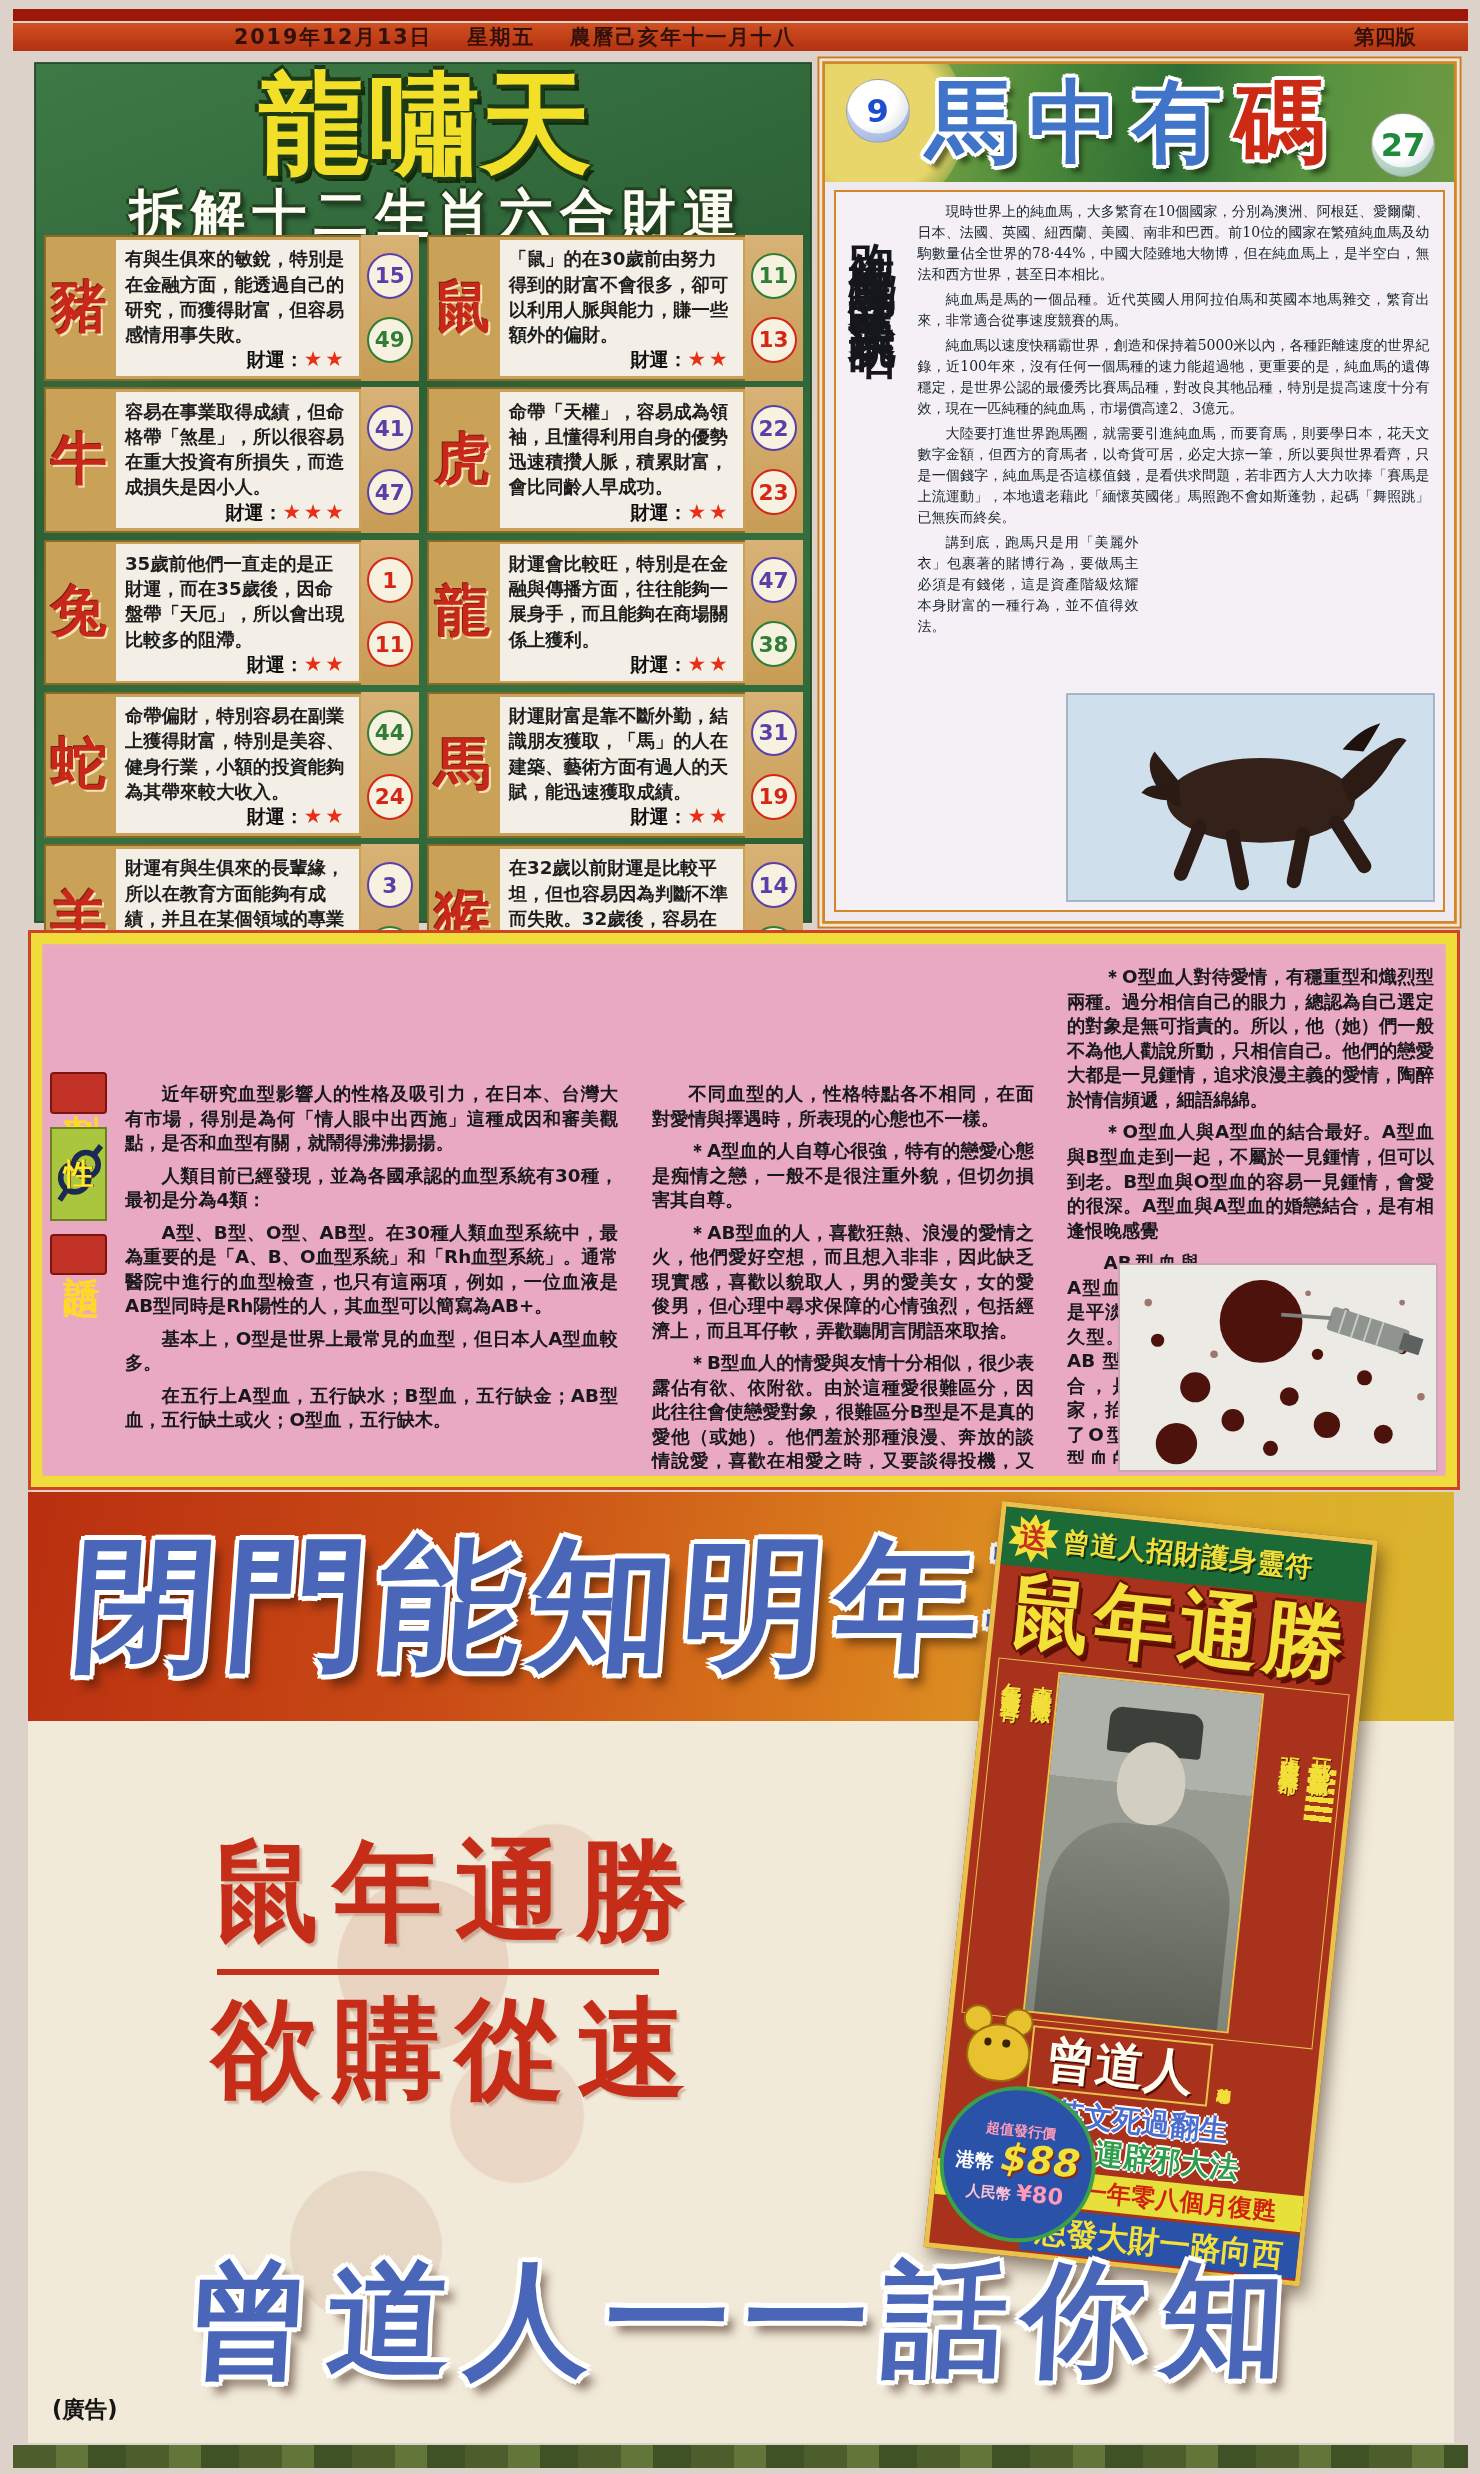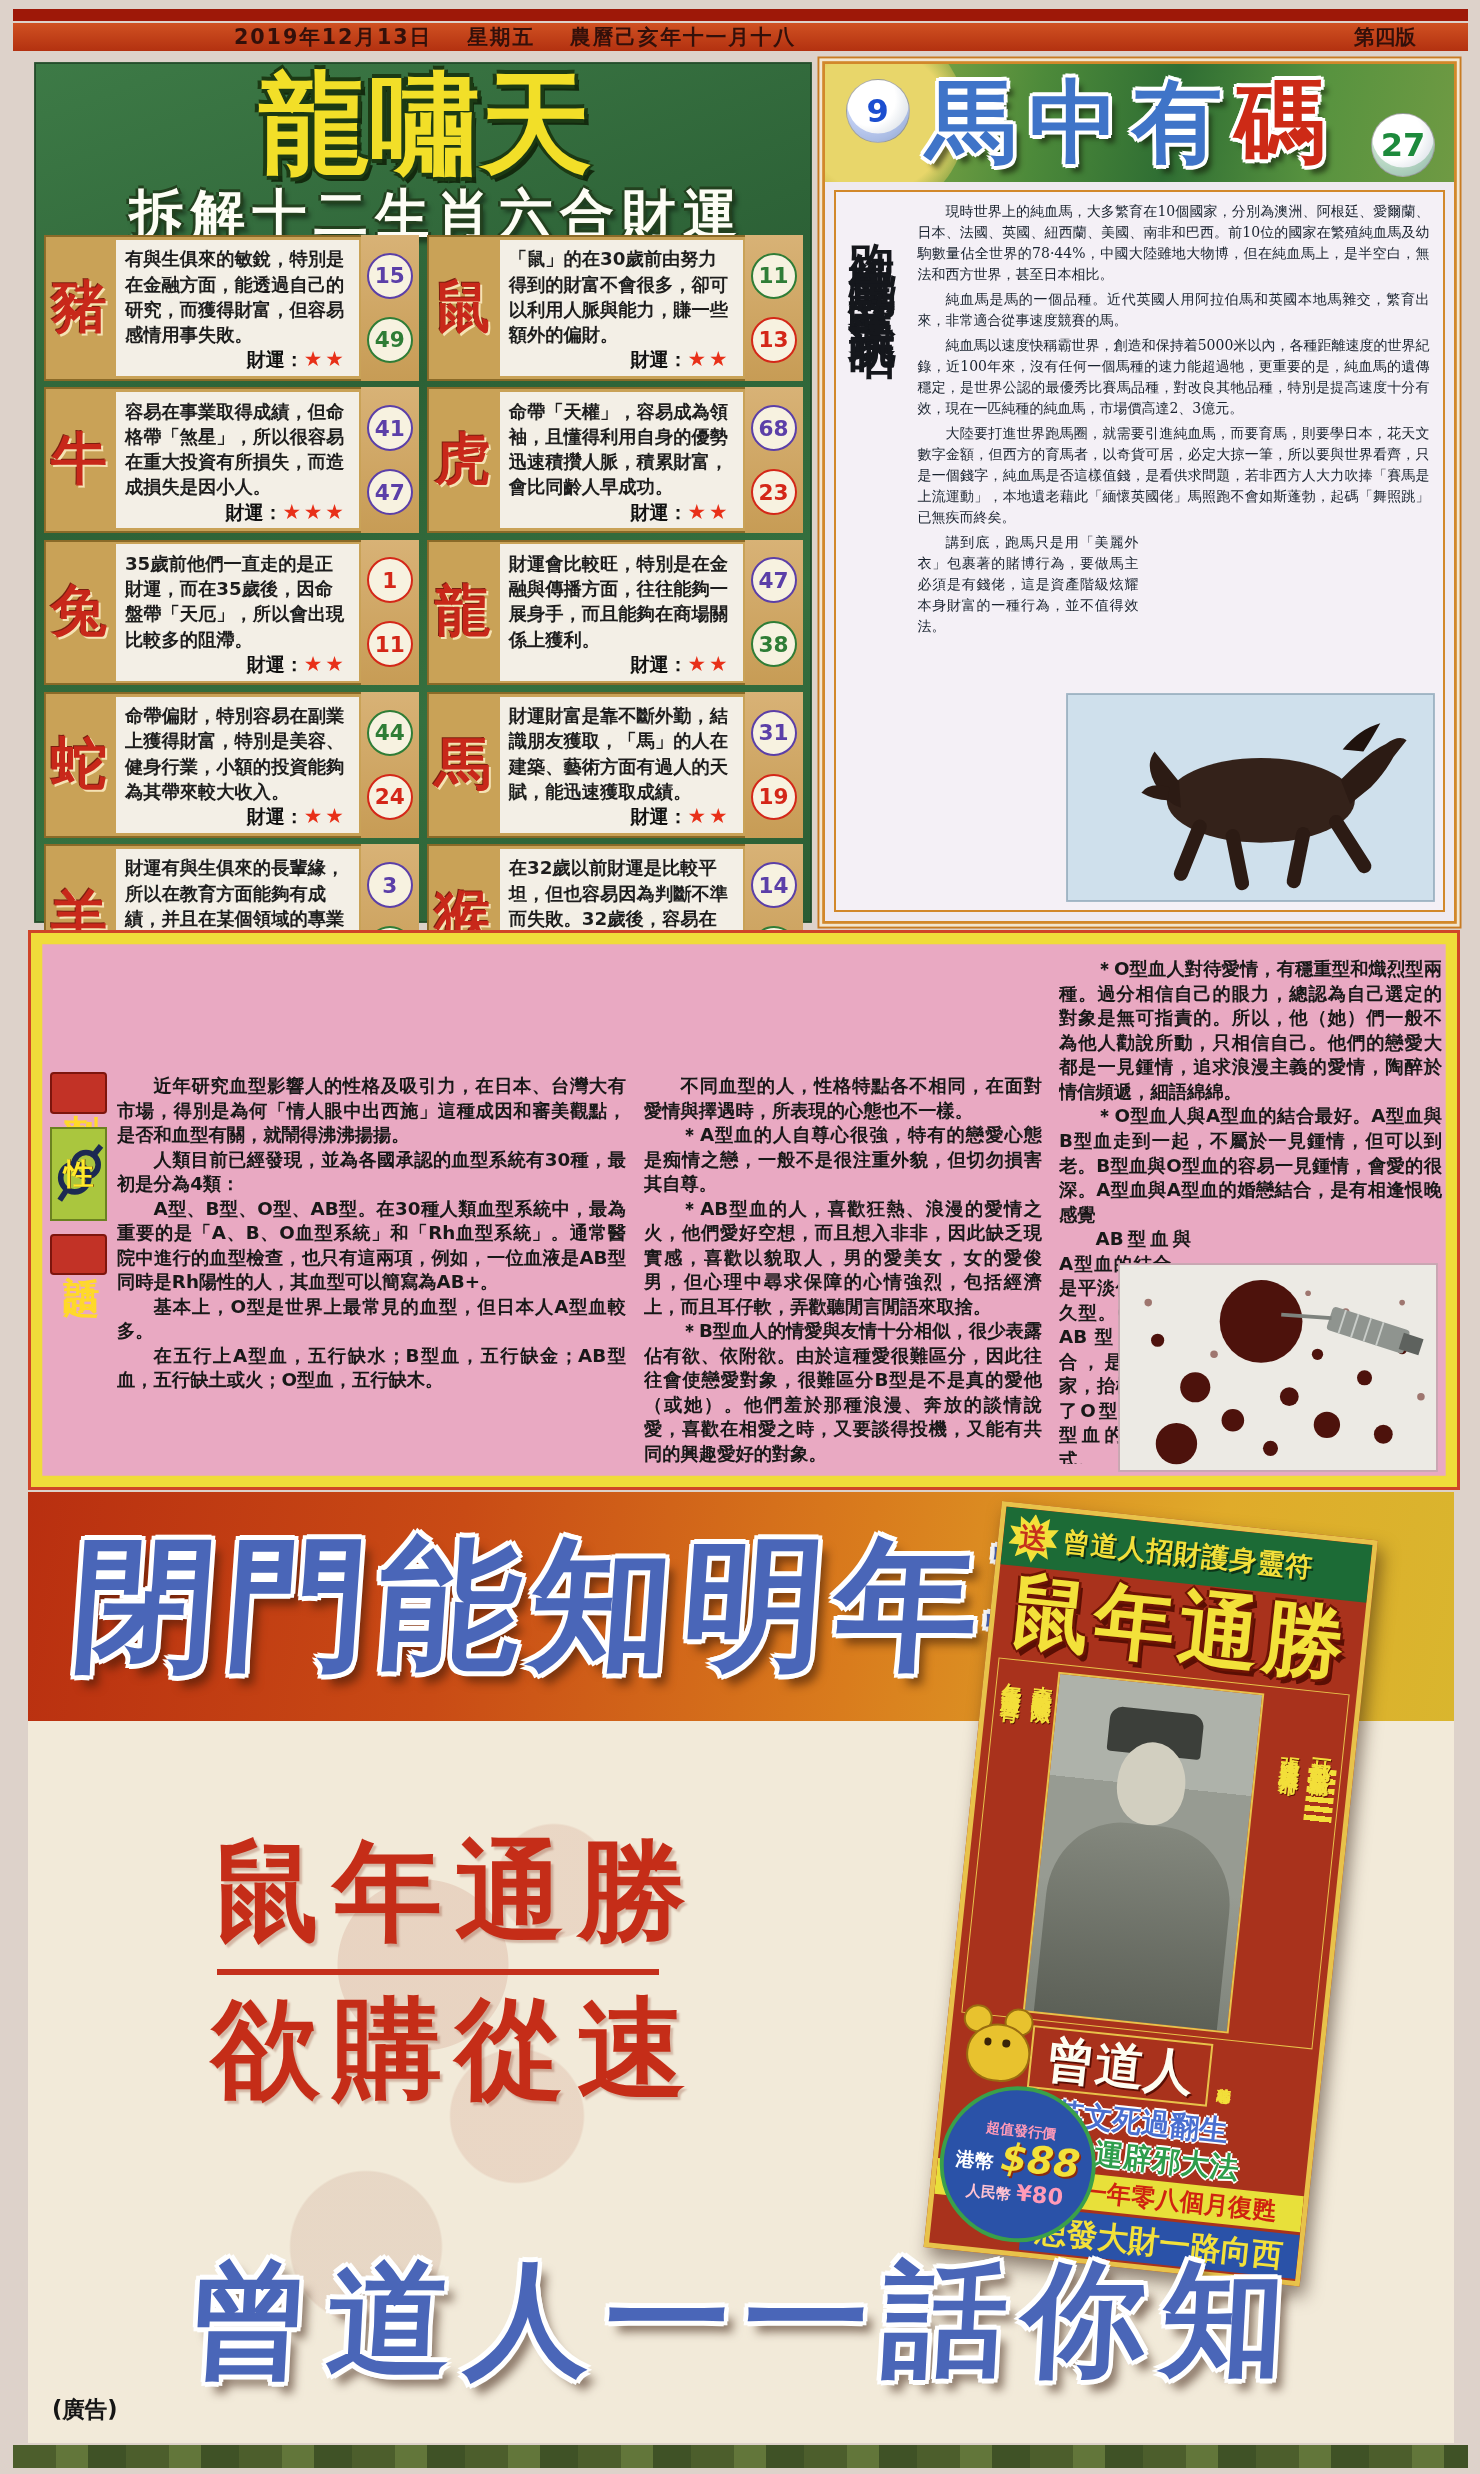--- a/index.html
+++ b/index.html
@@ -75,21 +75,21 @@
   .bp-badges{position:absolute;left:20.7px;top:139px;width:54px;display:flex;flex-direction:column;
      gap:13px;align-items:center;}
   .badge-red{width:53px;padding:11.3px 0;background:#c23226;border:2.8px solid #7d150d;border-radius:3.8px;
      writing-mode:vertical-rl;text-orientation:upright;font-size:36px;font-weight:900;color:#ffd92a;
      letter-spacing:7.5px;text-align:center;}
   .badge-sex{width:53px;height:90px;background:#aac63e;border:2.8px solid #6b8220;position:relative;}
   .badge-sex svg{position:absolute;left:0;top:0;}
   .badge-sex .sex-char{position:absolute;left:50%;top:50%;transform:translate(-50%,-50%);
      font-size:30px;font-weight:900;color:#ffe92a;text-shadow:0.9px 0.9px 0 #54350d;}
   .bp-col{position:absolute;font-size:18.3px;line-height:1.34;color:#181818;font-weight:600;text-align:justify;}
-  .bp-col p{margin:0;text-indent:2em;}
+  .bp-col p{margin:8px;text-indent:2em;}
   .bp-col1{left:86px;top:141px;width:509px;height:395px;overflow:hidden;}
   .bp-col2{left:613px;top:141px;width:398px;height:395px;overflow:hidden;}
   .bp-col3{left:1028px;top:24.4px;width:383px;height:507px;overflow:hidden;}
   .bp-col3 p.narrow{width:132px;}
   .blood-photo{position:absolute;right:20.7px;bottom:17px;width:316px;height:205px;background:#e9e7e2;
      box-shadow:0 0 0 1.9px #c8a7b2;}
   
   .ad-banner{position:absolute;left:28px;top:1492px;width:1426px;height:229px;
      background:linear-gradient(100deg,#b92f10,#c94b15 30%,#d97c1d 58%,#e0ab2a 82%,#d9b62e);
      display:flex;align-items:center;}
@@ -229,21 +229,21 @@
           <div class="num-circle num-blue">47</div>
           </div>
       </div>
       <div class="card">
         <div class="card-animal">虎</div>
         <div class="card-body">
             <div class="card-text">命帶「天權」，容易成為領袖，且懂得利用自身的優勢迅速積攢人脈，積累財富，會比同齡人早成功。</div>
           <div class="card-fortune"><span>財運：</span><span class="stars">★★</span></div>
           </div>
         <div class="card-nums">
-          <div class="num-circle num-blue">68</div>
+          <div class="num-circle num-blue">22</div>
           <div class="num-circle num-red">23</div>
           </div>
       </div>
       <div class="card">
         <div class="card-animal">兔</div>
         <div class="card-body">
             <div class="card-text">35歲前他們一直走的是正財運，而在35歲後，因命盤帶「天厄」，所以會出現比較多的阻滯。</div>
           <div class="card-fortune"><span>財運：</span><span class="stars">★★</span></div>
           </div>
         <div class="card-nums">

